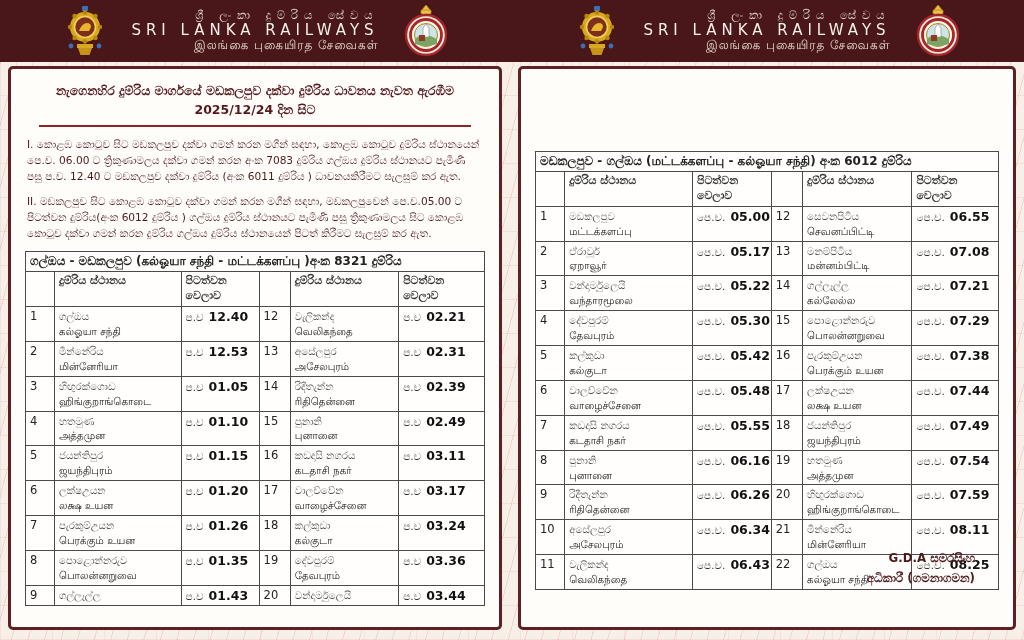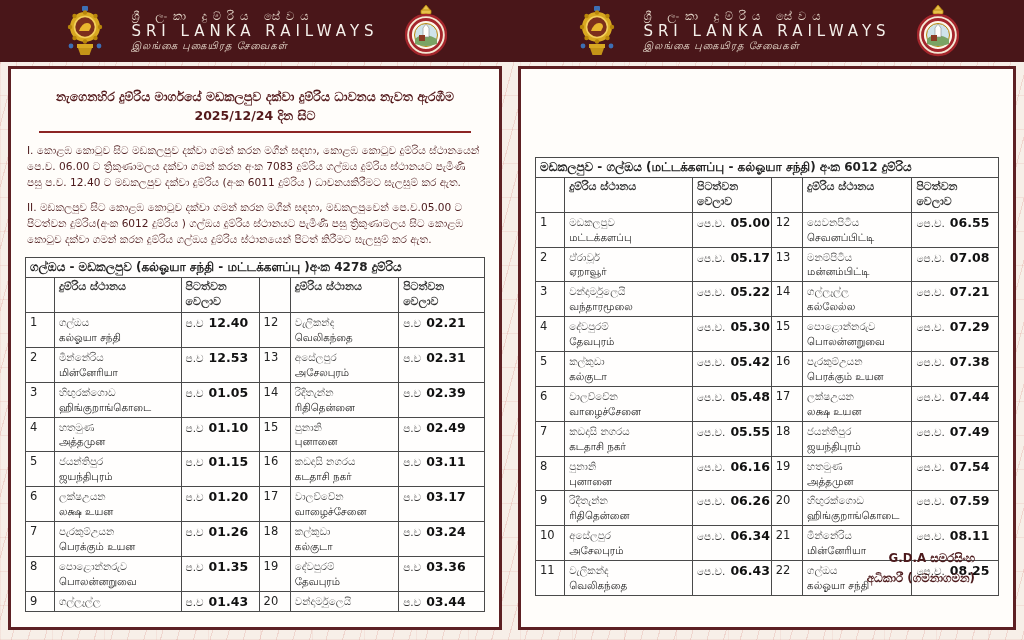--- a/index.html
+++ b/index.html
@@ -18,34 +18,34 @@
   .band {
     width: 1024px; height: 62px;
     background: #491619;
     display: flex;
   }
   .band-half {
     width: 512px; height: 62px;
     display: flex; align-items: center; justify-content: center;
     gap: 26px;
   }
-  .band-text { text-align: left; line-height: 1.15; }
+  .band-text { text-align: right; line-height: 1.15; }
   .band-si { color: #e9ddcf; font-size: 11.5px; letter-spacing: 6px; }
   .band-en { color: #f5f0ea; font-size: 15px; letter-spacing: 5px; font-weight: 400; }
-  .band-ta { color: #e9ddcf; font-size: 10px; letter-spacing: 1px; font-style: italic; }
+  .band-ta { color: #e9ddcf; font-size: 12px; letter-spacing: 1px; }
   .emblem { flex: 0 0 auto; }
 
   
   .panel {
     position: absolute;
     top: 66px; height: 564px;
     background: #fffdfa;
     border: 3px solid #5d2023;
-    border-radius: 0;
-    padding: 16px 14px;
+    border-radius: 5px;
+    padding: 10px 14px;
   }
   #panel-left  { left: 8px;   width: 494px; }
   #panel-right { left: 518px; width: 498px; }
 
   .notice-title {
     text-align: center; font-weight: bold;
     color: #54191b; font-size: 12.5px; line-height: 1.55;
     margin-top: 2px;
   }
   .title-rule {
@@ -203,21 +203,21 @@
       <colgroup>
         <col class="c-no">
           <col class="c-st1">
           <col class="c-tm1">
         <col class="c-no2">
           <col class="c-st2">
           <col class="c-tm2">
       </colgroup>
       <tbody>
         <tr>
-          <td class="tt-title" colspan="6">ගල්ඔය - මඩකලපුව (கல்ஓயா சந்தி - மட்டக்களப்பு )අංක 4278 දුම්රිය</td>
+          <td class="tt-title" colspan="6">ගල්ඔය - මඩකලපුව (கல்ஓயா சந்தி - மட்டக்களப்பு )අංක 8321 දුම්රිය</td>
         </tr>
         <tr>
           <th class="hdr"></th>
           <th class="hdr">දුම්රිය ස්ථානය</th>
           <th class="hdr">පිටත්වන වෙලාව</th>
           <th class="hdr"></th>
           <th class="hdr">දුම්රිය ස්ථානය</th>
           <th class="hdr">පිටත්වන වෙලාව</th>
         </tr>
       <tr>

